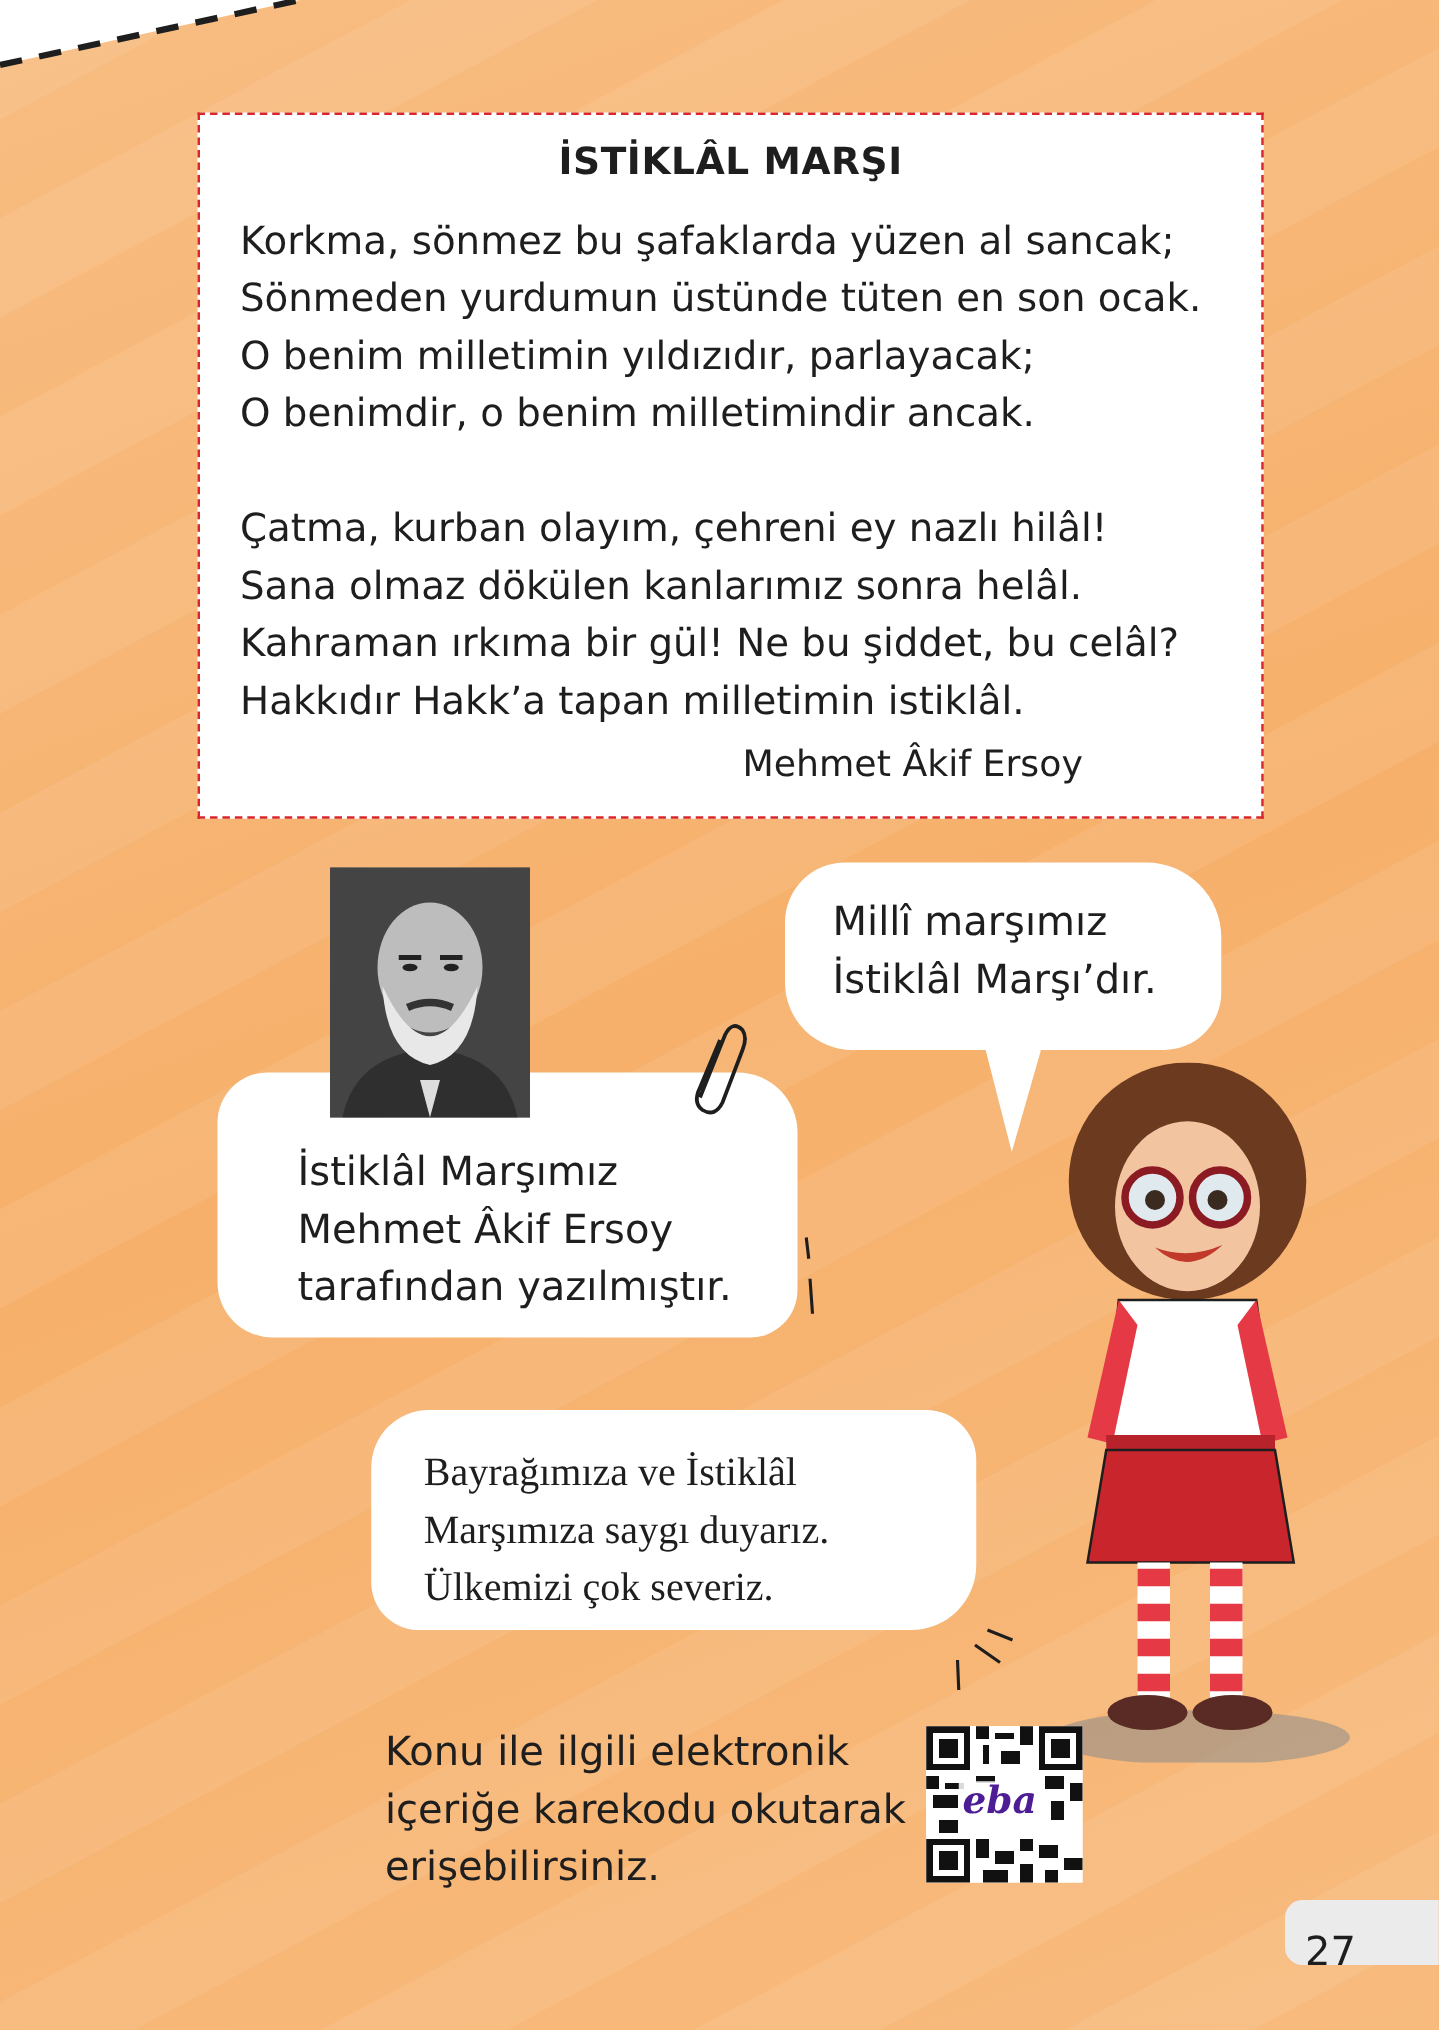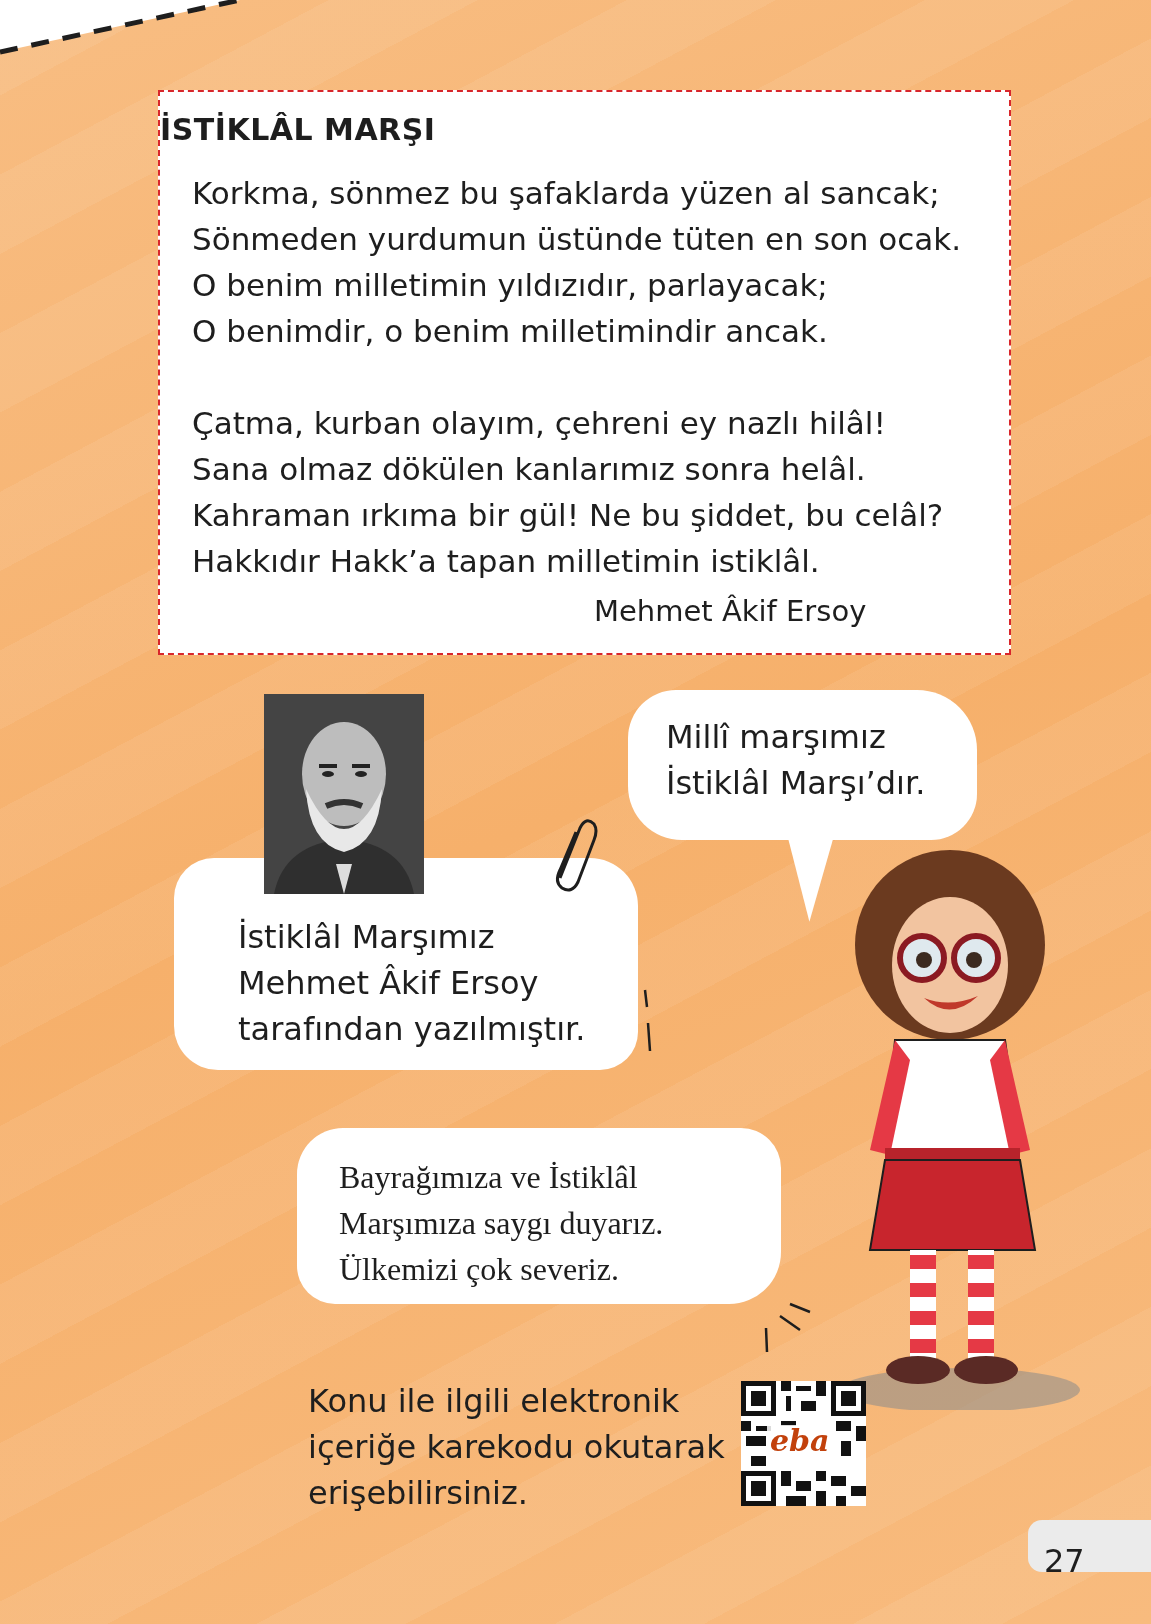--- a/index.html
+++ b/index.html
@@ -6,21 +6,21 @@
   body{width:1151px;height:1624px;position:relative;overflow:hidden;
     font-family:"DejaVu Sans","Liberation Sans",sans-serif;color:#1e1e1e;
     background:#f7b572;}
   .bg{position:absolute;inset:0;
     background:
       repeating-linear-gradient(-28deg, rgba(255,255,255,0.00) 0px, rgba(255,255,255,0.00) 70px, rgba(255,255,255,0.07) 70px, rgba(255,255,255,0.07) 140px),
       linear-gradient(160deg,#f8bd82 0%,#f6b06b 50%,#f8bb7e 100%);}
   .corner{position:absolute;left:0;top:0;width:1151px;height:60px;}
   .poem-card{position:absolute;left:158px;top:90px;width:853px;height:565px;
     background:#fff;border:2px dashed #d8262b;box-sizing:border-box;}
-  .poem-title{position:absolute;left:0;right:0;top:20px;text-align:left;font-size:30px;font-weight:bold;letter-spacing:0.5px;}
+  .poem-title{position:absolute;left:0;right:0;top:20px;text-align:center;font-size:30px;font-weight:bold;letter-spacing:0.5px;}
   .stanza{position:absolute;left:32px;font-size:31px;line-height:46px;}
   .stanza1{top:78px;}
   .stanza2{top:308px;}
   .author{position:absolute;left:434px;top:502px;font-size:29px;}
   .portrait{position:absolute;left:264px;top:694px;width:160px;height:200px;
     background:radial-gradient(ellipse at 50% 40%,#9a9a9a 0%,#555 55%,#3a3a3a 100%);}
   .portrait svg{width:100%;height:100%;}
   .bubble{position:absolute;background:#fff;}
   .b1{left:628px;top:690px;width:349px;height:150px;border-radius:48px 60px 46px 54px;}
   .b1 .tail{position:absolute;left:165px;top:140px;width:0;height:0;
@@ -30,21 +30,21 @@
   .btext{position:absolute;font-size:32px;line-height:46px;}
   .b1 .btext{left:38px;top:24px;}
   .b2 .btext{left:64px;top:56px;}
   .b3 .btext{left:42px;top:26px;}
   .clip{position:absolute;left:550px;top:818px;width:50px;height:80px;}
   .marks{position:absolute;}
   .qr-text{position:absolute;left:308px;top:1378px;font-size:32px;line-height:46px;}
   .qr{position:absolute;left:741px;top:1381px;width:125px;height:125px;background:#fff;}
   .qr svg{width:100%;height:100%;}
   .eba{position:absolute;left:26px;top:44px;font-family:"DejaVu Serif",serif;font-style:italic;font-weight:bold;
-    color:#c2410c;font-size:30px;background:rgba(255,255,255,0.85);padding:0 3px;line-height:32px;}
+    color:#4c1d95;font-size:30px;background:rgba(255,255,255,0.85);padding:0 3px;line-height:32px;}
   .girl{position:absolute;left:840px;top:850px;width:240px;height:560px;}
   .page-tab{position:absolute;left:1028px;top:1520px;width:140px;height:52px;background:#ebebeb;border-radius:14px 0 0 14px;}
   .page-num{position:absolute;left:16px;top:8px;font-size:32px;margin-top:14px;}
 </style>
 </head>
 <body>
 
 <div class="bg"></div>
 
 <svg class="corner" viewBox="0 0 1151 60">

